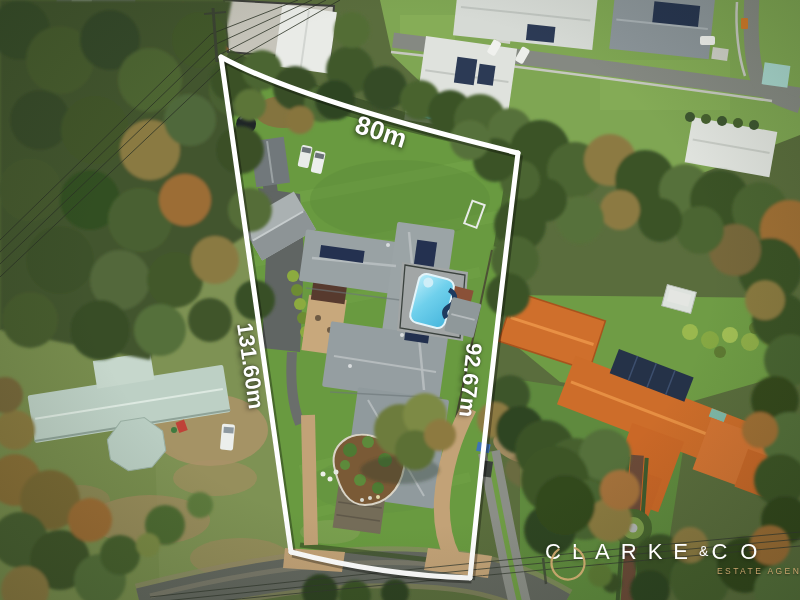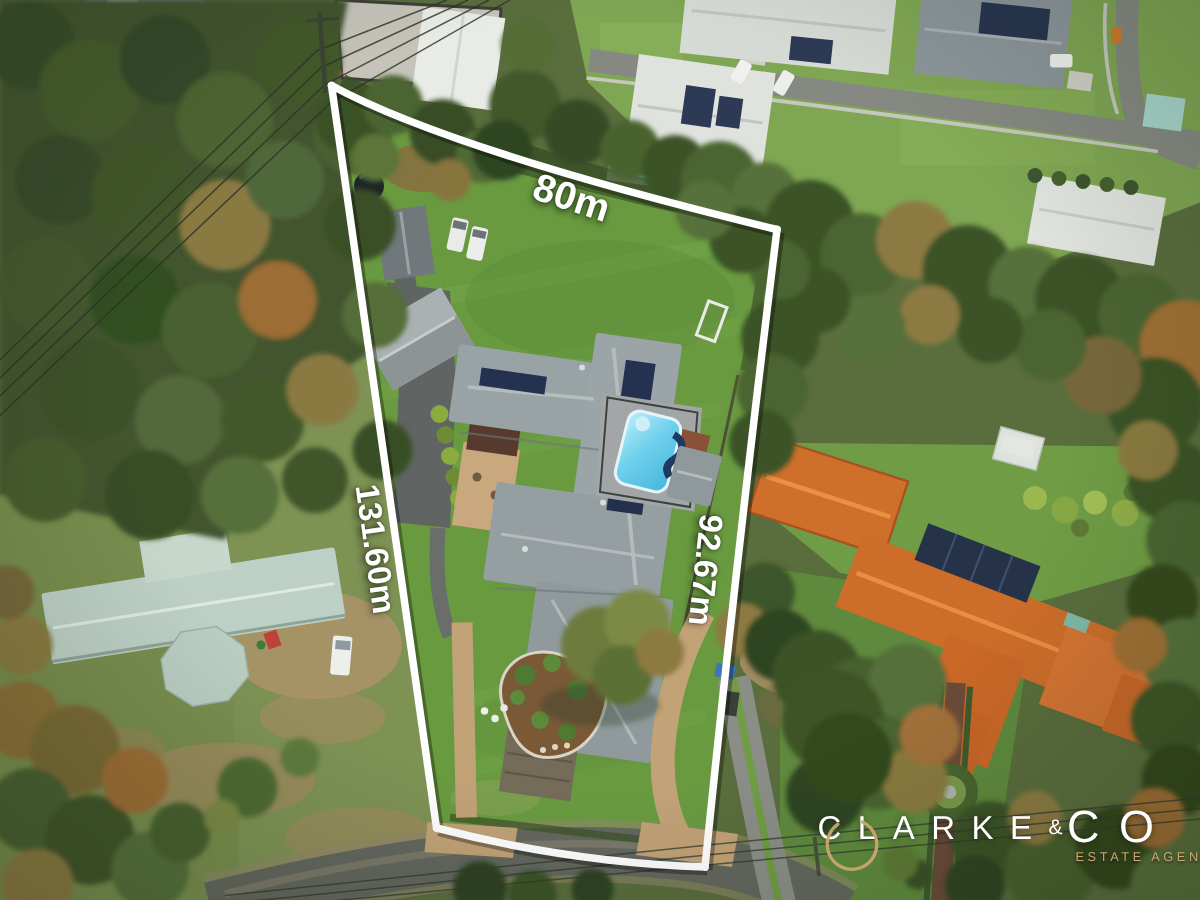--- a/index.html
+++ b/index.html
@@ -11,21 +11,21 @@
   .meas{position:absolute;z-index:3;color:#fff;font-weight:700;white-space:nowrap;
         text-shadow:0 2px 5px rgba(0,0,0,.6),0 0 2px rgba(0,0,0,.45);}
   .meas-top{left:381px;top:132px;font-size:26px;transform:translate(-50%,-50%) rotate(18deg);}
   .meas-left{left:250px;top:366px;font-size:22px;transform:translate(-50%,-50%) rotate(82deg);}
   .meas-right{left:470px;top:380px;font-size:22px;transform:translate(-50%,-50%) rotate(96deg);}
   .wm{position:absolute;left:545px;top:540px;z-index:3;color:#fff;}
   .wm-brand{display:flex;align-items:center;font-weight:300;line-height:24px;
             text-shadow:0 1px 4px rgba(0,0,0,.45);}
   .wm-main{font-size:22px;letter-spacing:11px;}
   .wm-amp{font-size:14px;margin:0 3px 0 0;position:relative;top:-1px;}
-  .wm-co{font-size:30px;letter-spacing:13px;}
+  .wm-co{font-size:22px;letter-spacing:13px;}
   .wm-tagline{position:absolute;left:172px;top:26px;font-size:8.5px;letter-spacing:2.4px;
               font-weight:400;white-space:nowrap;text-shadow:0 1px 2px rgba(0,0,0,.5);}
   .wm-swoosh{position:absolute;left:-18px;top:-11px;z-index:3;}
 </style>
 </head>
 <body>
 
 <div class="stage">
 <svg width="800" height="600" viewBox="0 0 800 600">
   <defs>

